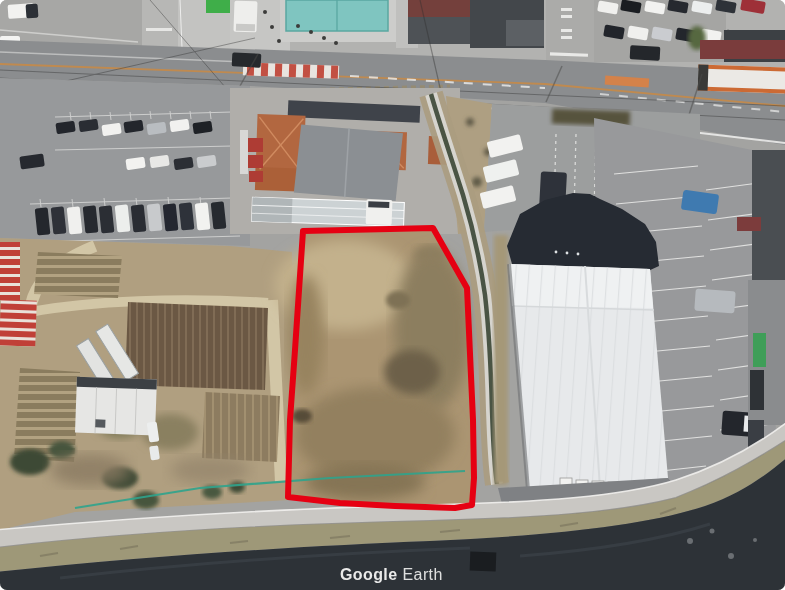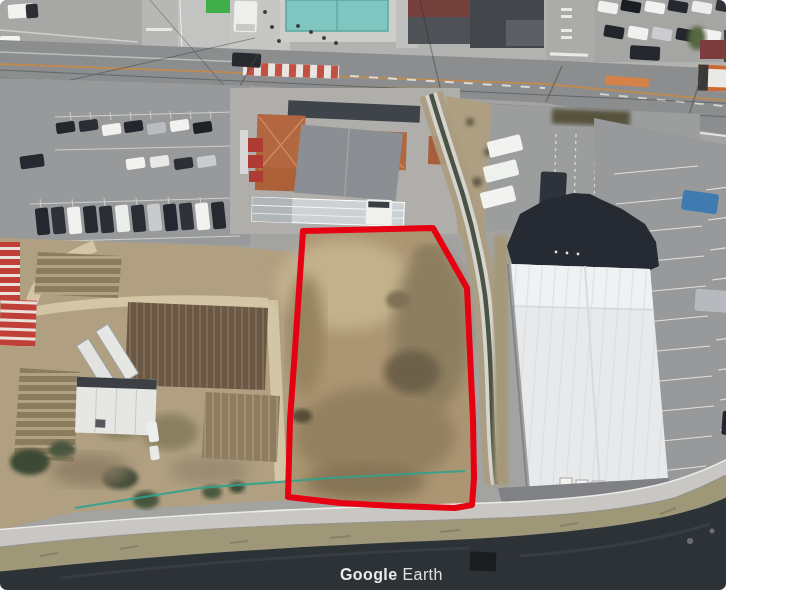--- a/index.html
+++ b/index.html
@@ -1,16 +1,16 @@
 <!DOCTYPE html>
 <html><head>
 <meta charset="utf-8">
 <style>
   html,body{margin:0;padding:0;background:#ffffff;}
-  #stage{position:relative;width:726px;height:590px;overflow:hidden;border-radius:7px;
+  #stage{position:relative;width:785px;height:590px;overflow:hidden;border-radius:7px;
          font-family:"Liberation Sans",sans-serif;}
   #stage svg{display:block}
   .wm{font-family:"Liberation Sans",sans-serif;font-size:16px;letter-spacing:.4px;}
   .wm .brand{font-weight:bold;opacity:.96}
   .wm .prod{font-weight:normal;opacity:.9}
 </style>
 </head>
 <body>
 
 <div id="stage">

